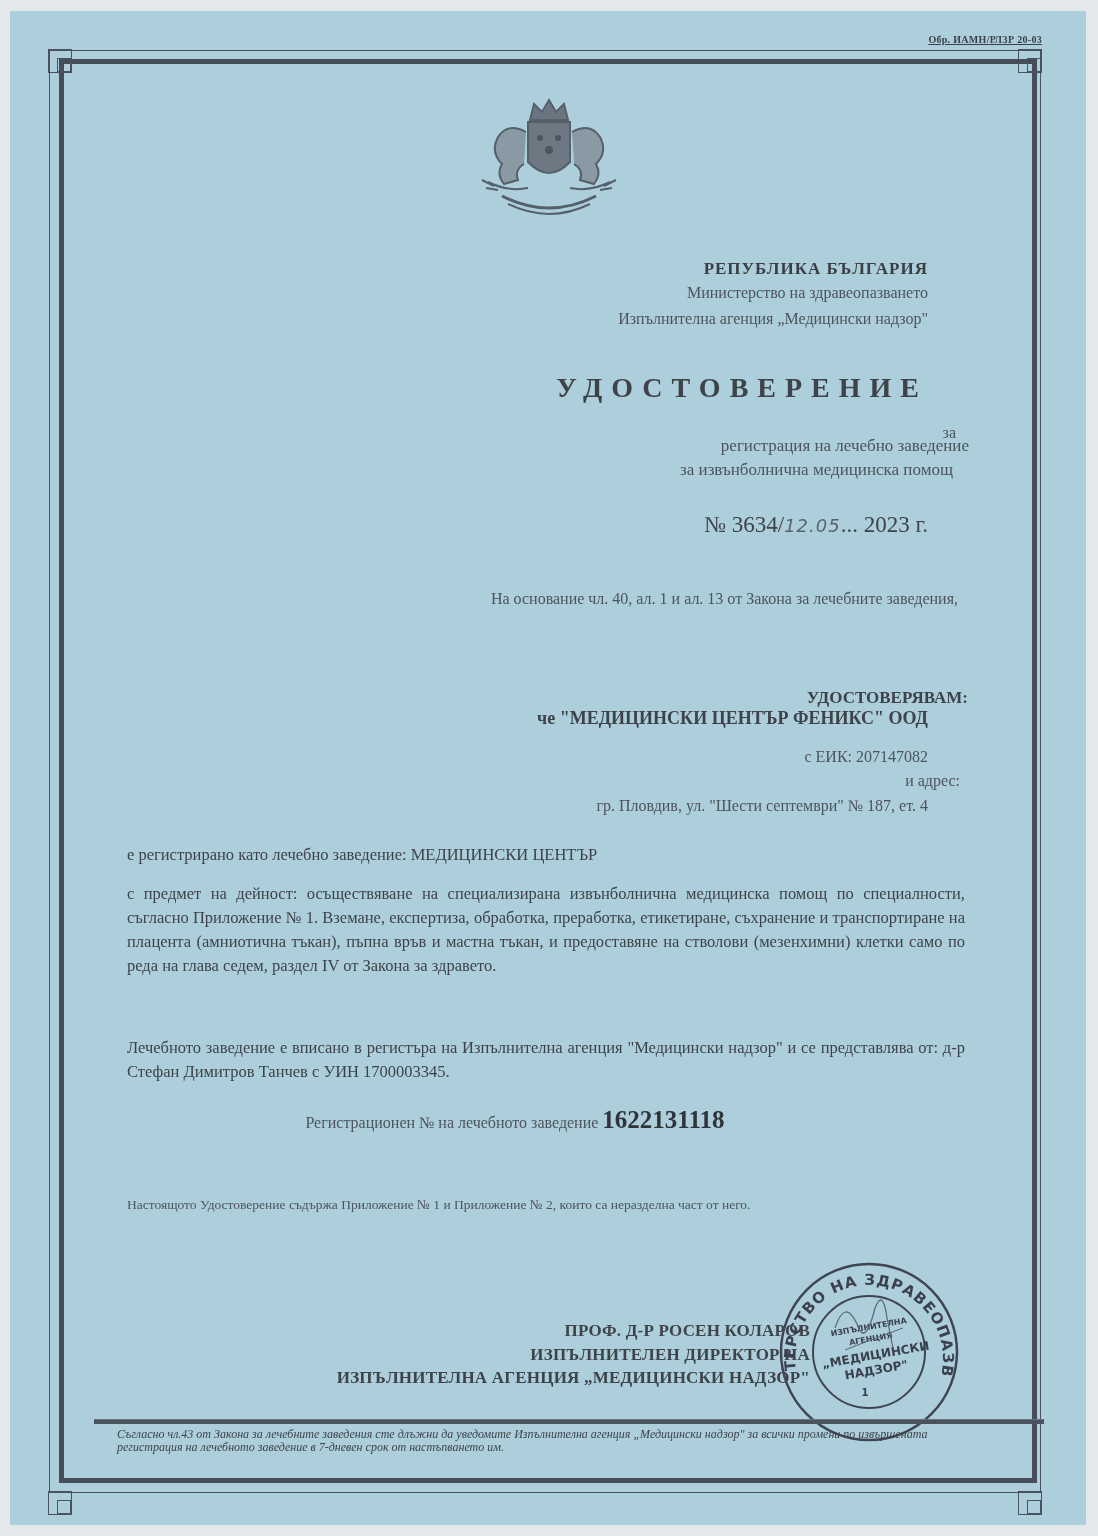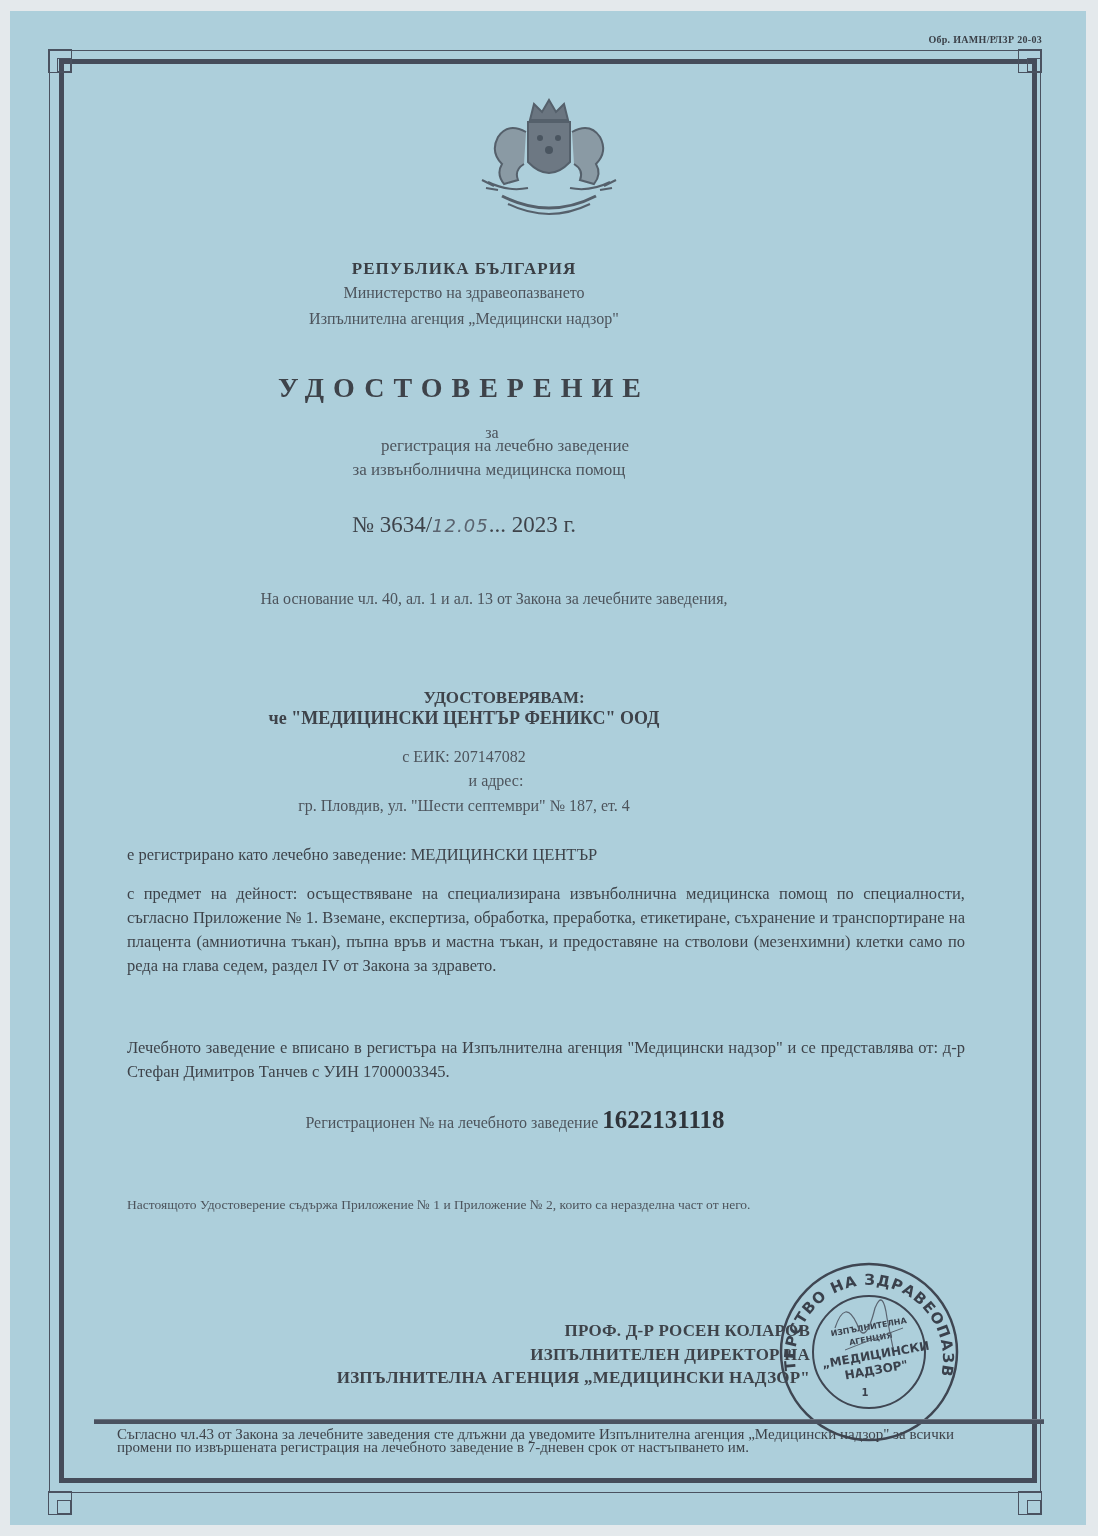--- a/index.html
+++ b/index.html
@@ -24,20 +24,21 @@
       background: #adcfdb;
     }
     .form-code {
       position: absolute;
       right: 56px;
       top: 34px;
       font-size: 10px;
       font-weight: bold;
       letter-spacing: 0.3px;
       color: #3b4048;
+      text-decoration: underline;
     }
     
     .frame-outer {
       position: absolute;
       left: 49px;
       top: 50px;
       width: 992px;
       height: 1443px;
       border: 1.5px solid #4a5260;
       box-sizing: border-box;
@@ -77,21 +78,21 @@
       left: 468px;
       top: 92px;
       width: 162px;
       height: 130px;
     }
 
     .center-block {
       position: absolute;
       left: 0;
       width: 928px;
-      text-align: center;
+      text-align: right;
     }
     .republic {
       top: 259px;
       font-size: 17px;
       font-weight: bold;
       letter-spacing: 1px;
     }
     .ministry {
       top: 284px;
       font-size: 16px;
@@ -252,22 +253,23 @@
       width: 950px;
       height: 4px;
       background: #4a5260;
       border-top: 1px solid #6a7380;
     }
     .footer-note {
       position: absolute;
       left: 117px;
       top: 1428px;
       width: 850px;
-      font-size: 15px;
+      font-size: 12px;
       line-height: 13px;
+      font-style: italic;
       color: #3e434a;
     }
   </style>
 </head>
 <body>
 
 <div class="sheet"></div>
 
 <div class="form-code">Обр. ИАМН/РЛЗР 20-03</div>
 

